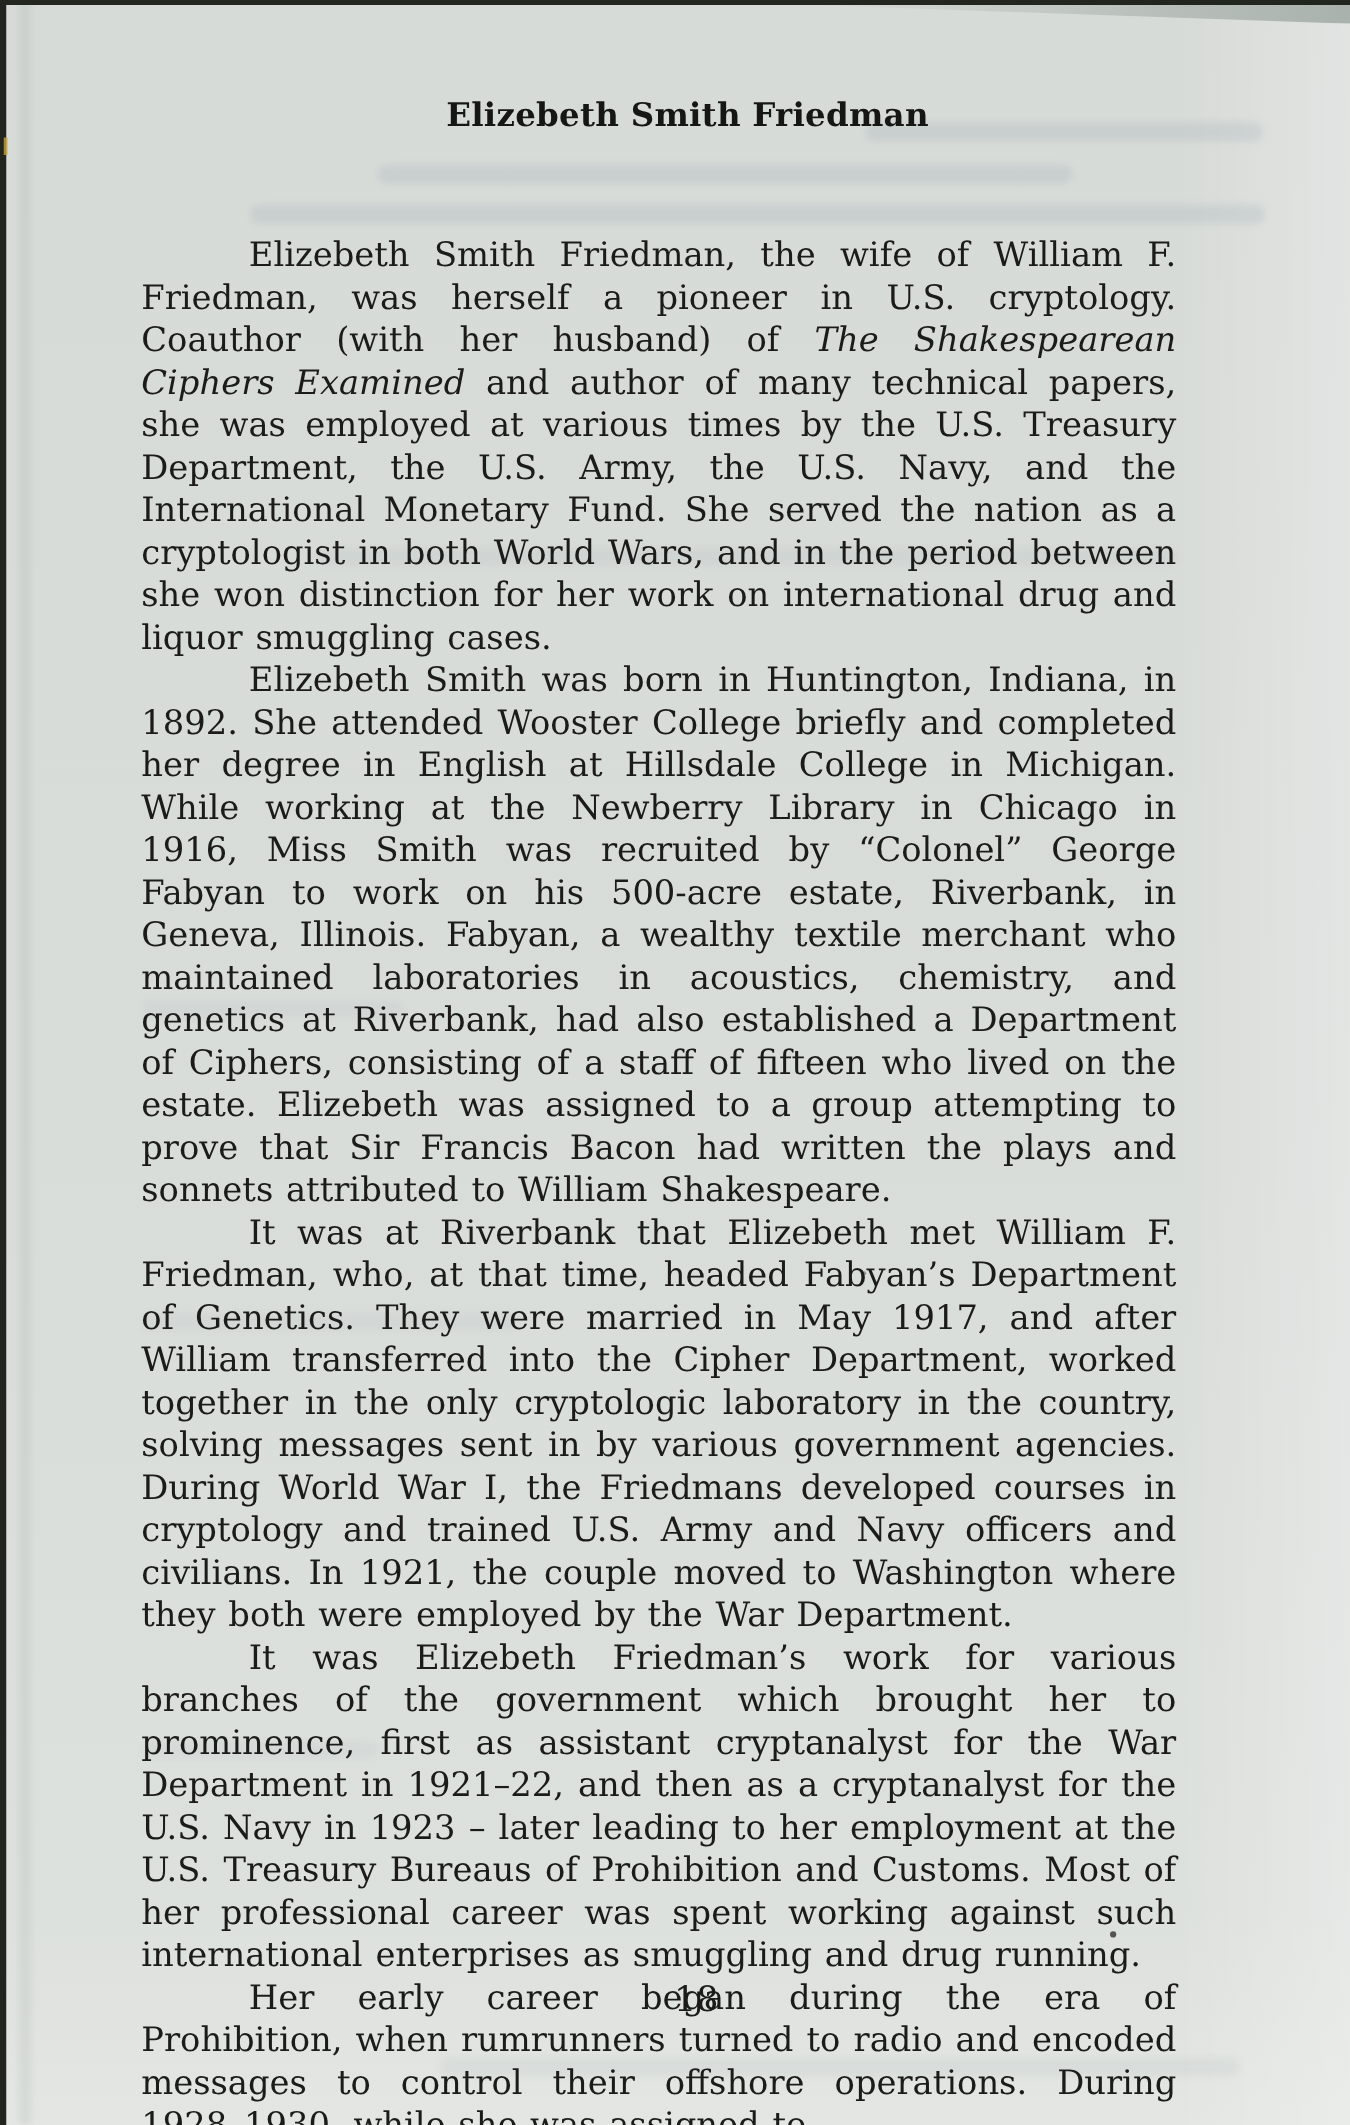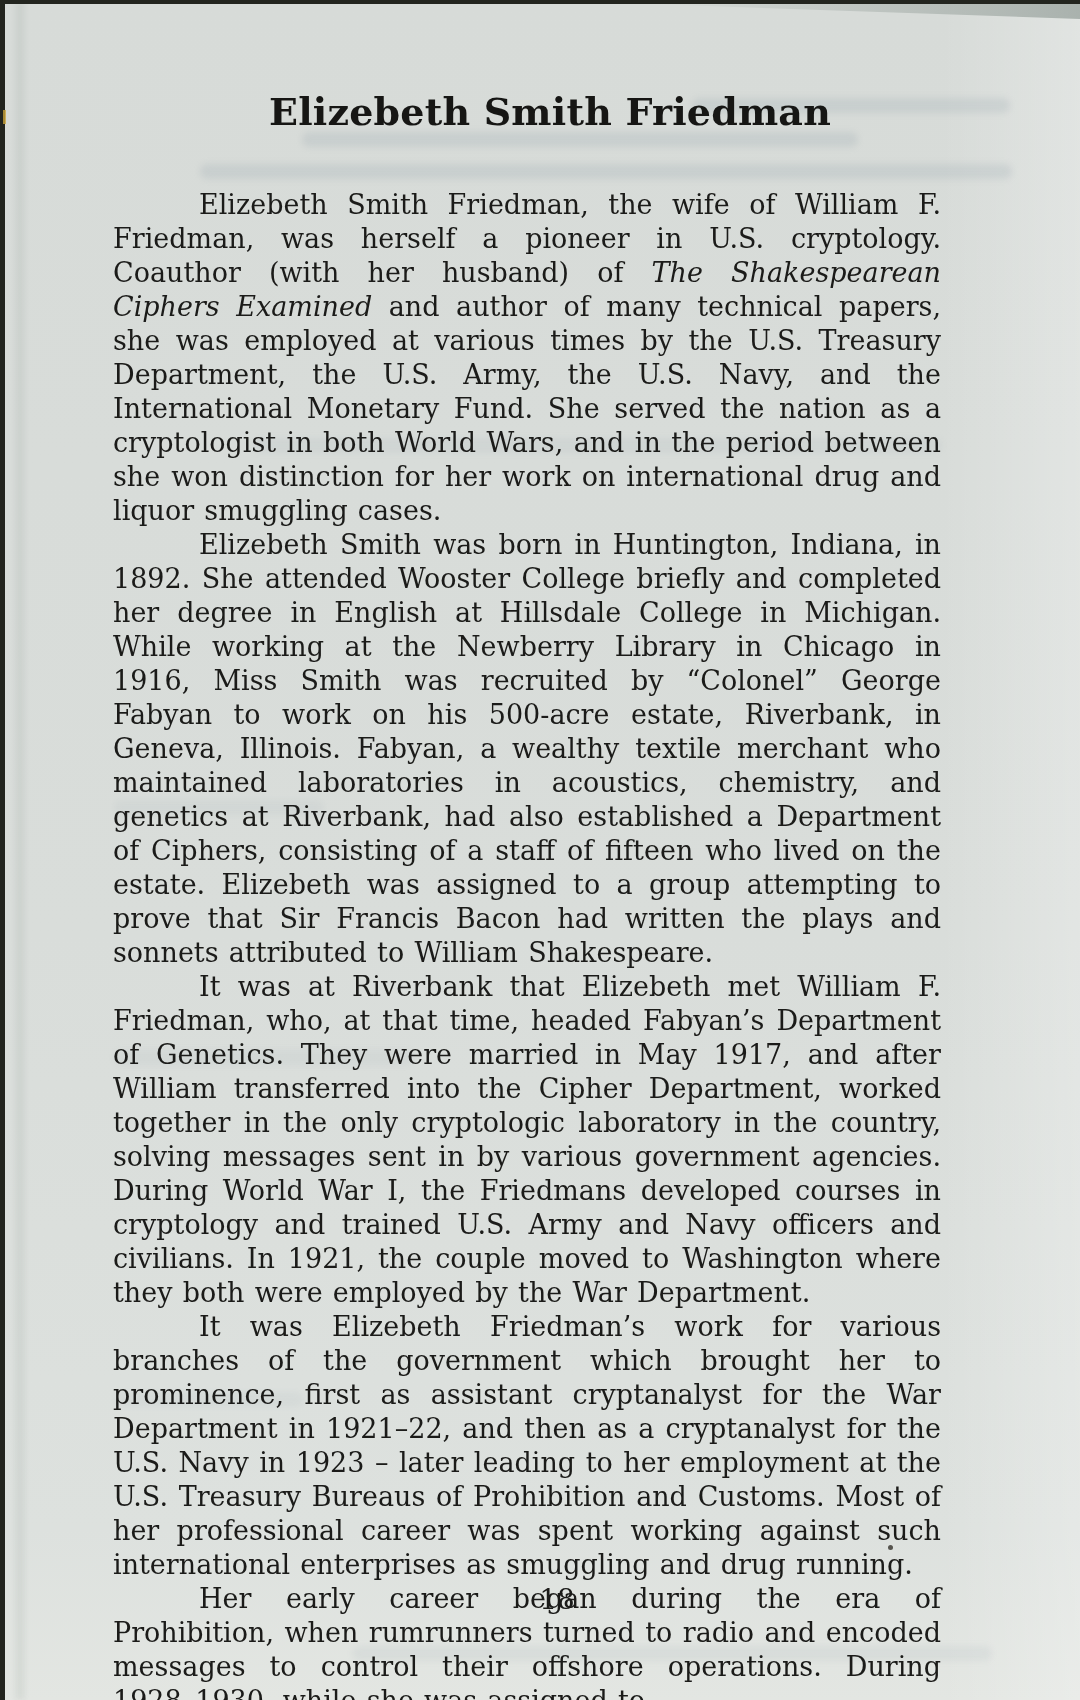--- a/index.html
+++ b/index.html
@@ -40,22 +40,22 @@
   .g7{left:114px;top:1392px;width:190px;opacity:.45;}
   .g8{left:352px;top:1646px;width:640px;opacity:.6;}
   
   .speck{position:absolute;background:#56544e;border-radius:50%;}
   .sp1{left:888px;top:1545px;width:5px;height:5px;}
   .sp2{left:690px;top:1017px;width:3px;height:3px;opacity:.5;}
   .speck-orange{position:absolute;left:3px;top:110px;width:3px;height:14px;background:#c9a23a;opacity:.8;}
   
   .title{
     position:absolute;left:110px;top:78px;width:880px;
-    text-align:center;font-size:38px;font-weight:bold;color:#161614;
-    letter-spacing:.2px;z-index:3;margin-top:11px;
+    text-align:center;font-size:26px;font-weight:bold;color:#161614;
+    letter-spacing:.2px;z-index:3;
   }
   .body-text{
     position:absolute;left:113px;top:188px;width:828px;
     font-size:27px;line-height:34px;color:#1b1b19;
     text-align:justify;word-spacing:.06em;z-index:3;
   }
   .body-text p{margin:0;text-indent:86px;}
   .ital{font-style:italic;}
   .pageno{
     position:absolute;left:0;top:1583px;width:1114px;

